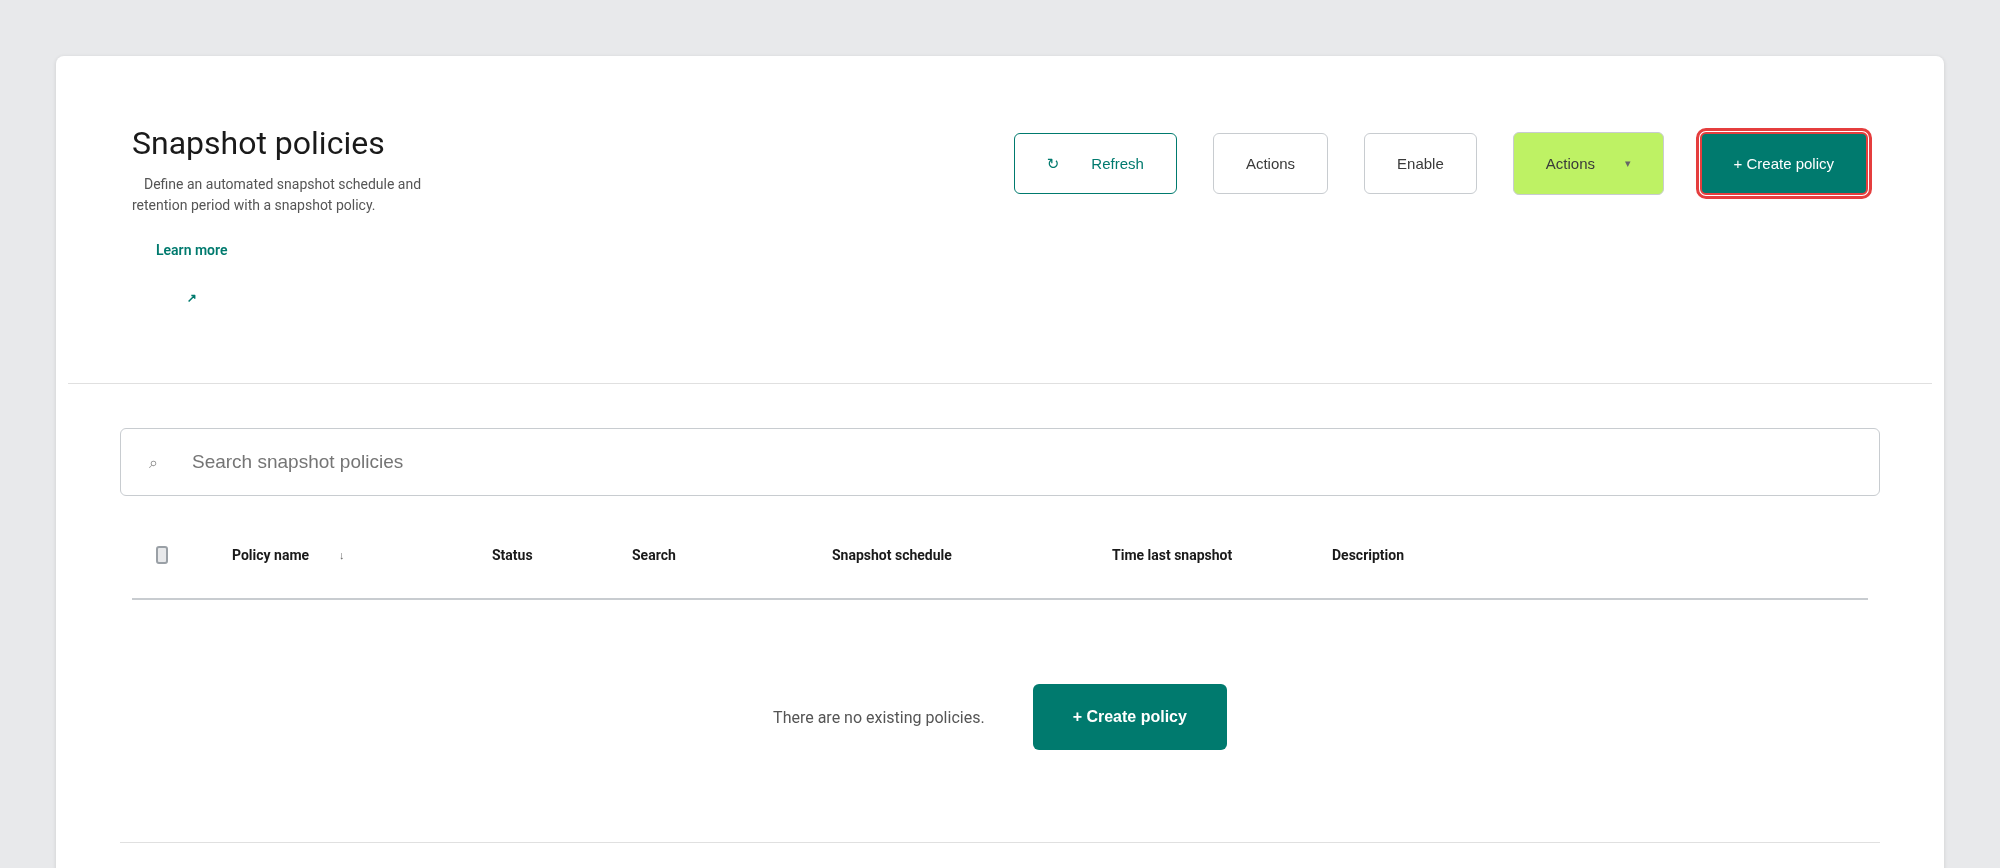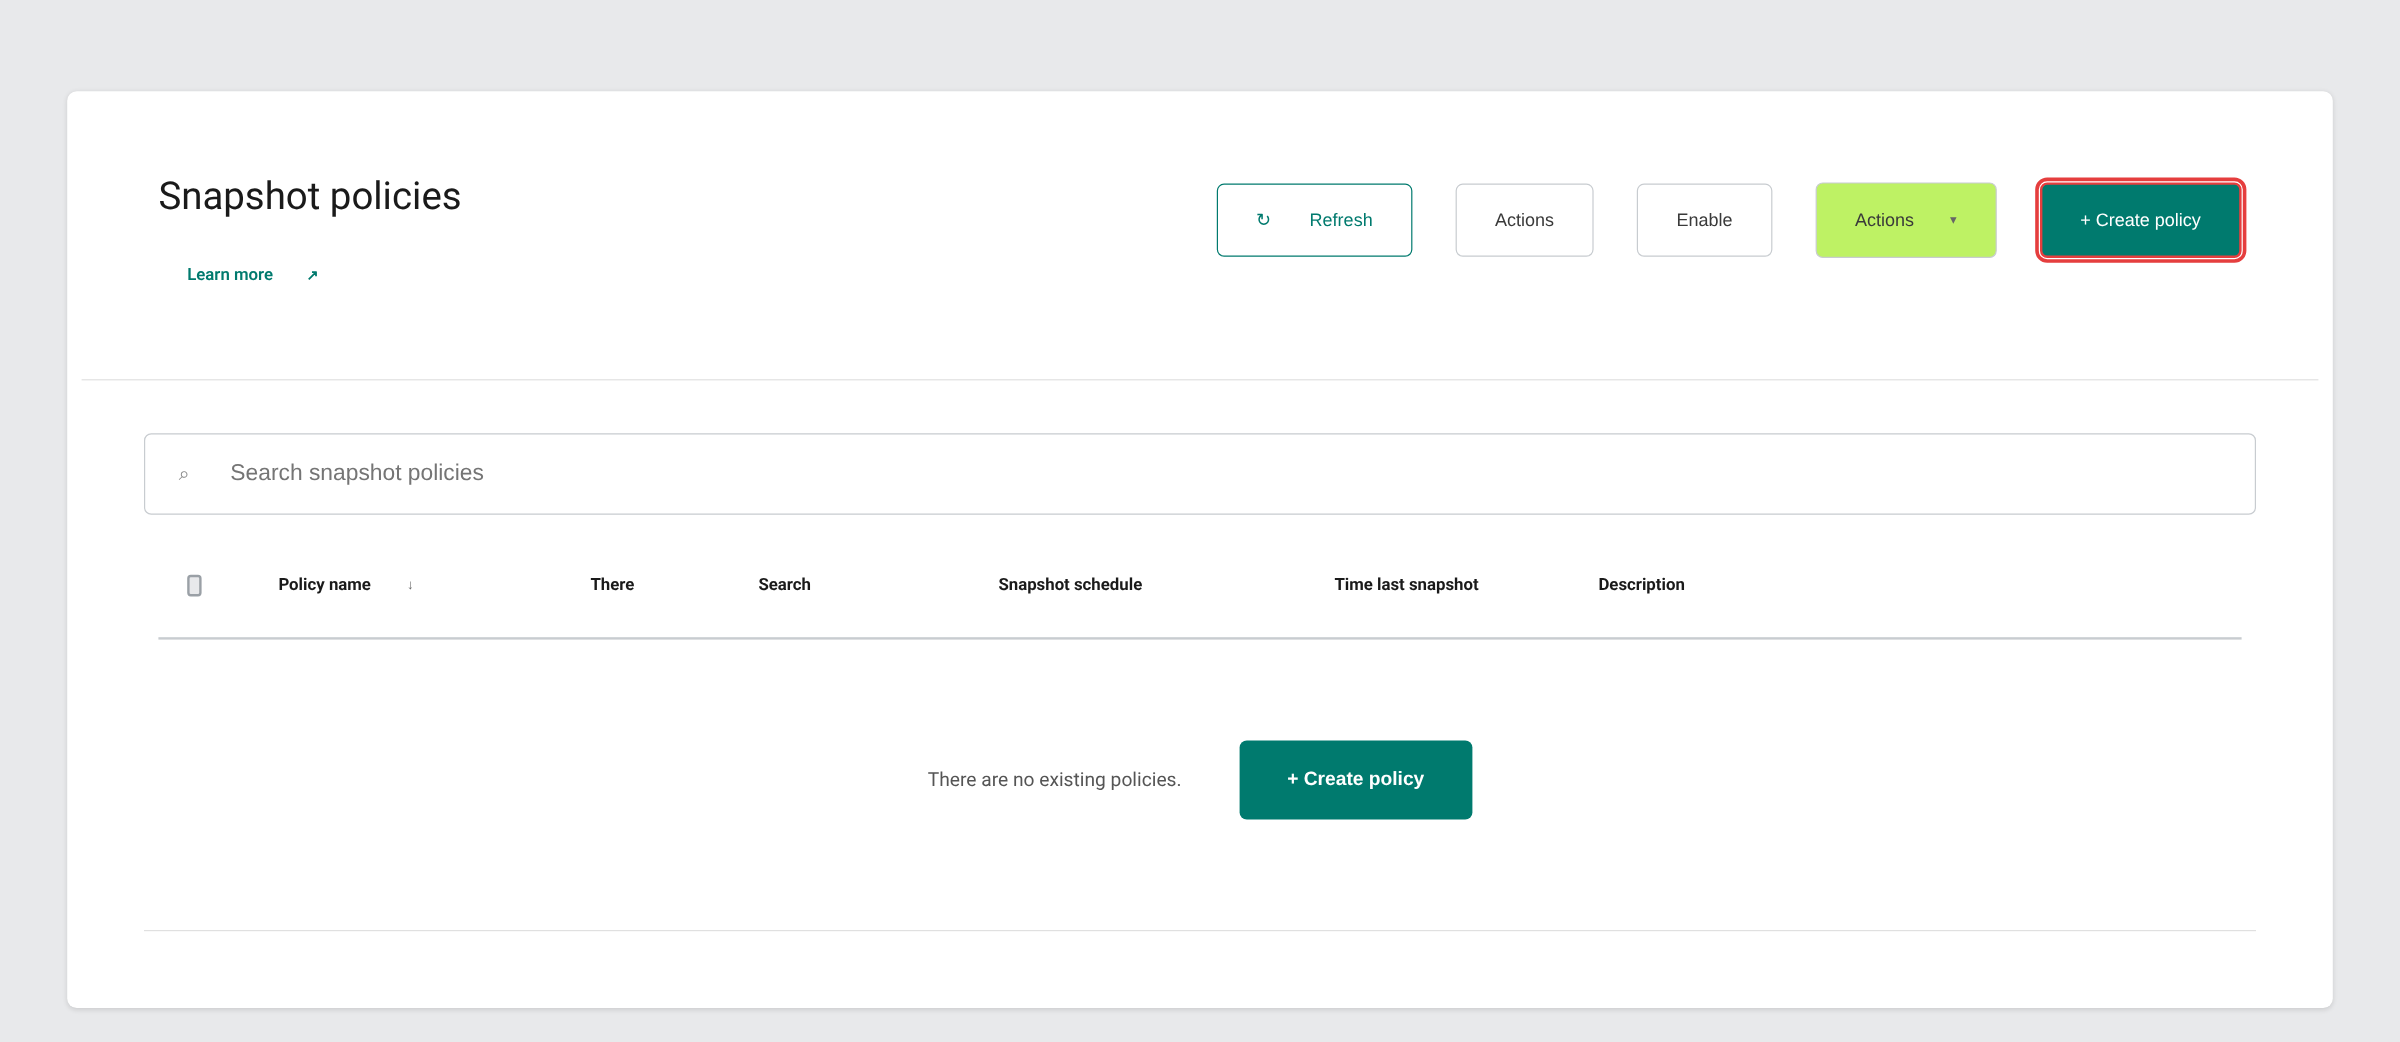--- a/index.html
+++ b/index.html
@@ -51,20 +51,21 @@
       max-width: 320px;
     }
 
     .learn-more-link {
       color: #007a6e;
       font-weight: 600;
       text-decoration: none;
       display: inline-flex;
       align-items: center;
       gap: 4px;
+      flex-direction: column;
     }
 
     .external-icon {
       font-size: 12px;
       display: inline-block;
     }
 
     .header-actions {
       display: flex;
       align-items: center;
@@ -238,20 +239,21 @@
   </style>
 </head>
 <body>
 
 <div class="card">
 
   <div class="header">
     <div class="header-left">
       <h1 class="page-title">Snapshot policies</h1>
       <p class="page-description">
+        <span>Define an automated snapshot schedule and retention period with a snapshot policy.</span>
         <a href="#" class="learn-more-link">
           <span>Learn more</span>
           <span class="external-icon">↗</span>
         </a>
       </p>
     </div>
 
     <div class="header-actions">
       <button class="btn btn-refresh">
         <span class="refresh-icon">↻</span>
@@ -288,21 +290,21 @@
 
       <div class="table-header">
         <div class="checkbox-header">
           <span class="checkbox"></span>
         </div>
         <div class="col-header">
           <span>Policy name</span>
           <span class="sort-icon">↓</span>
         </div>
         <div class="col-header">
-          <span>There</span>
+          <span>Status</span>
         </div>
         <div class="col-header">
           <span>Search</span>
         </div>
         <div class="col-header">
           <span>Snapshot schedule</span>
         </div>
         <div class="col-header">
           <span>Time last snapshot</span>
         </div>

